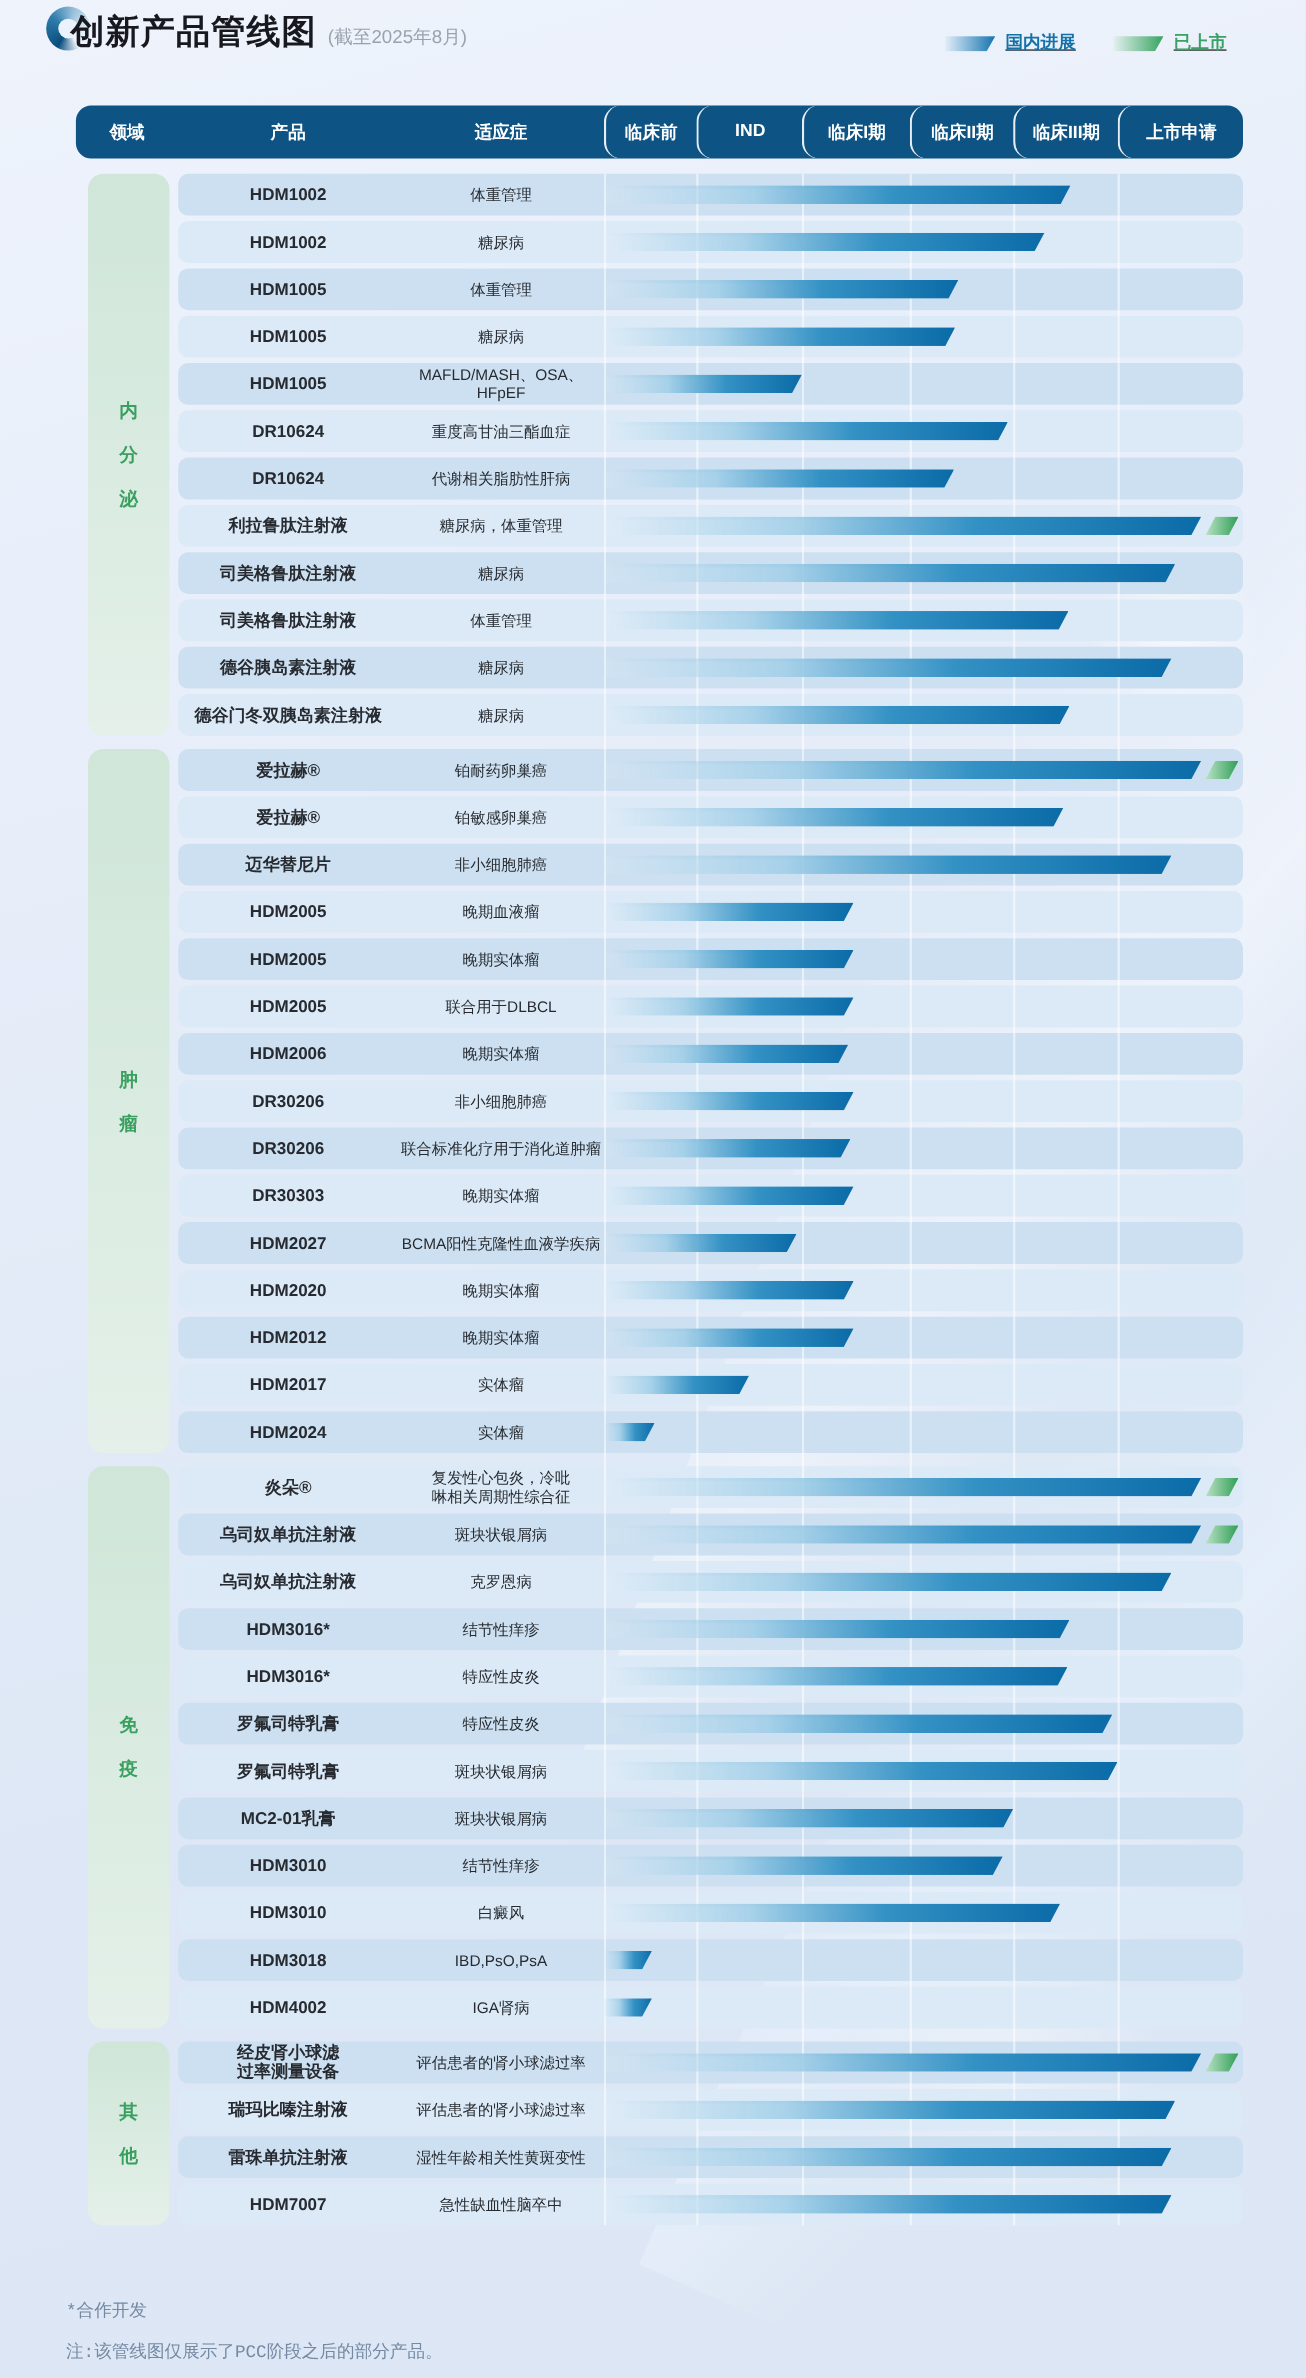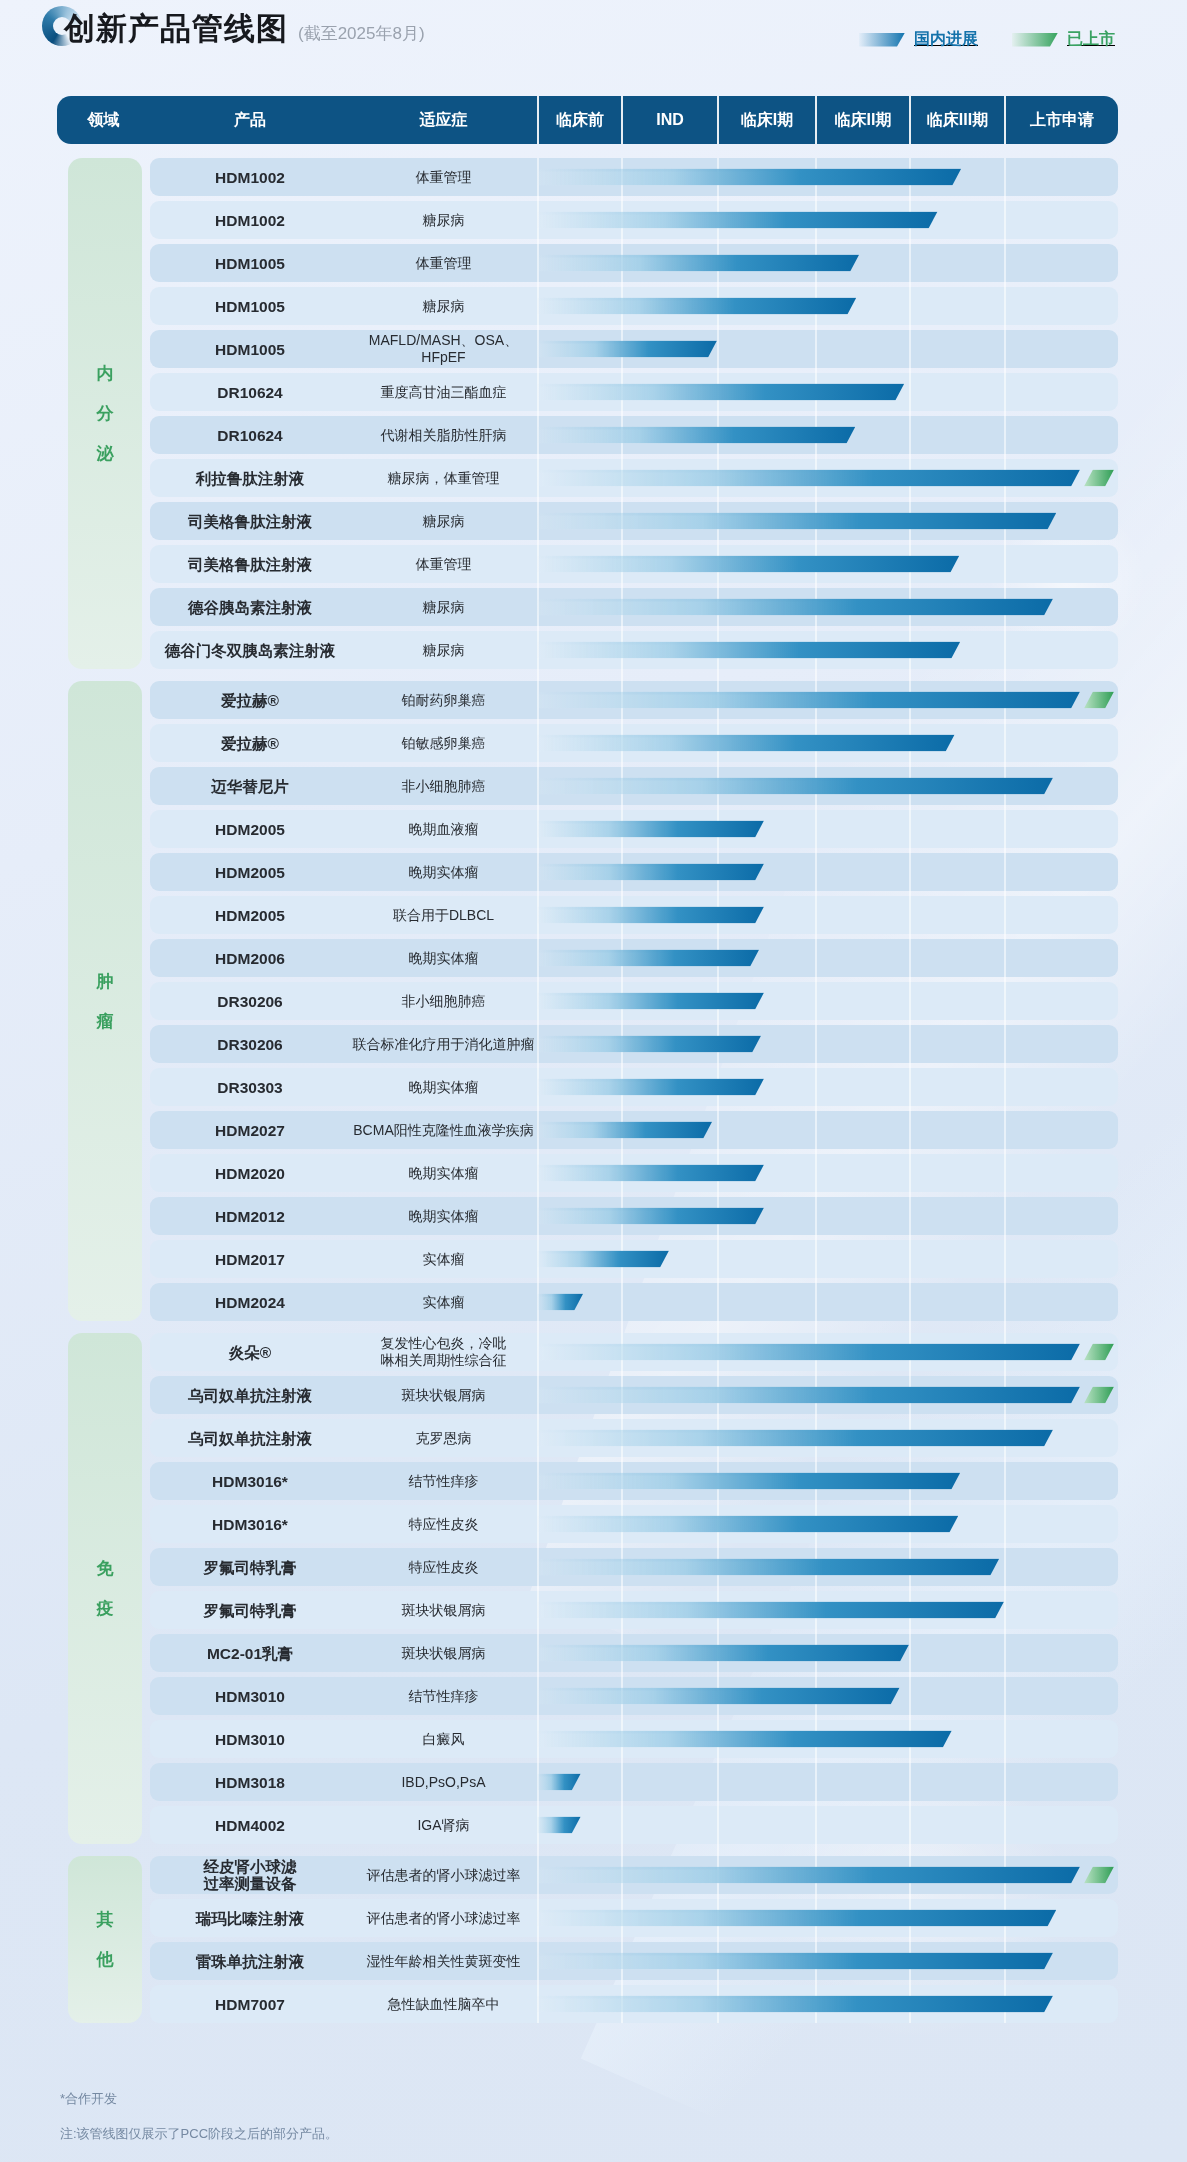--- a/index.html
+++ b/index.html
@@ -30,25 +30,25 @@
   .legend-item{display:flex;align-items:center;gap:9px;text-decoration:underline;}
   .arrow{width:46px;height:14px;display:inline-block;
     clip-path:polygon(0 0,100% 0,calc(100% - 8px) 100%,0 100%);}
   .arrow.blue{background:linear-gradient(90deg,rgba(205,228,244,.25),#1173ae);}
   .arrow.green{background:linear-gradient(90deg,rgba(214,238,220,.35),#35a35d);}
   .legend-item .lbl{font-size:16px;font-weight:700;}
   .legend-item .lbl.blue{color:#1472aa;}
   .legend-item .lbl.green{color:#3aa263;}
 
   
-  .table{position:absolute;left:57px;top:96px;width:1061px;}
+  .table{position:absolute;left:69px;top:96px;width:1061px;}
   .thead{display:flex;height:48px;border-radius:14px;overflow:hidden;background:#0d5384;}
   .thead .hcell{box-sizing:border-box;display:flex;align-items:center;justify-content:center;
     color:#fff;font-weight:700;font-size:16px;}
-  .thead .hcell.stage{border-left:2px solid rgba(255,255,255,.9);}
+  .thead .hcell.stage{border-left:2px solid rgba(255,255,255,.9);border-radius:15px;}
   .tbody{position:relative;margin-top:14px;}
   .gridline{position:absolute;top:0;bottom:0;width:2px;background:rgba(255,255,255,.55);z-index:2;}
   .section{position:relative;margin-bottom:12px;}
   .section:last-child{margin-bottom:0;}
   .field-label{position:absolute;left:11px;top:0;bottom:0;width:74px;border-radius:14px;
     background:linear-gradient(180deg,#cfe6d8 0%,#ddecе3 55%,#e4f0e9 100%);
     background:linear-gradient(180deg,#cfe6d8 0%,#e4f0e9 100%);
     display:flex;flex-direction:column;align-items:center;justify-content:center;gap:17px;
     color:#3aa05f;font-weight:700;font-size:17px;}
   .rows{margin-left:93px;}
@@ -62,21 +62,21 @@
   .bar{position:absolute;left:387px;top:50%;transform:translateY(-50%);height:17px;z-index:3;
     background:linear-gradient(90deg,rgba(235,245,251,.08) 0%,rgba(146,199,228,.75) 32%,#3391c4 62%,#0b6ba7 100%);
     clip-path:polygon(0 0,100% 0,calc(100% - 9px) 100%,0 100%);
     filter:drop-shadow(2px 3px 0 rgba(255,255,255,.55));}
   .tip{position:absolute;top:50%;transform:translateY(-50%);height:17px;width:30px;z-index:3;
     background:linear-gradient(90deg,#b9e2c4,#2f9e55);
     clip-path:polygon(9px 0,100% 0,calc(100% - 9px) 100%,0 100%);
     filter:drop-shadow(2px 3px 0 rgba(255,255,255,.5));}
 
   
-  .notes{position:absolute;left:60px;top:2090px;color:#7589a2;font-size:13px;}
+  .notes{position:absolute;left:60px;top:2090px;color:#7589a2;font-size:16px;font-family:Liberation Mono, monospace;}
   .notes .n2{margin-top:17px;}
 </style>
 </head>
 <body>
 
 <div class="page">
   <div class="deco d1"></div>
   <div class="deco d2"></div>
   <div class="deco d3"></div>
   <div class="deco d4"></div>

